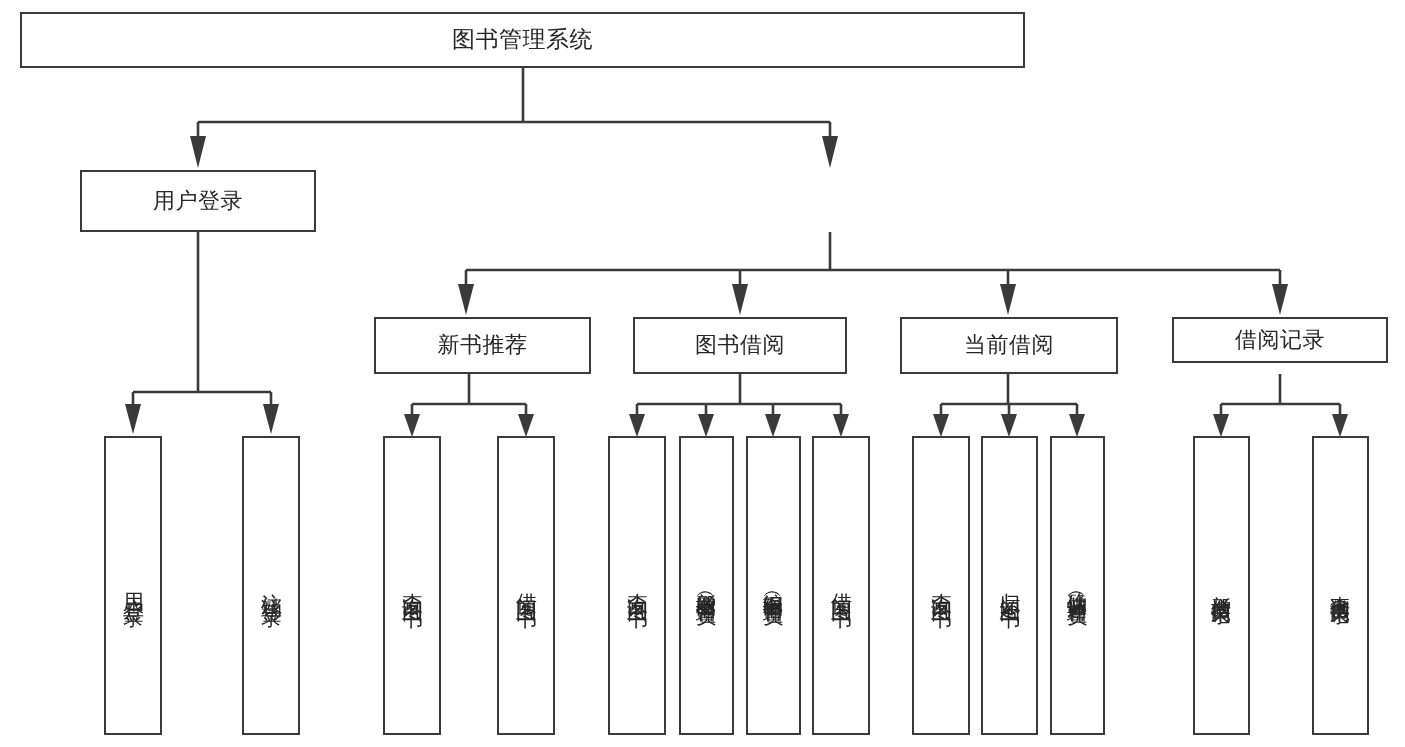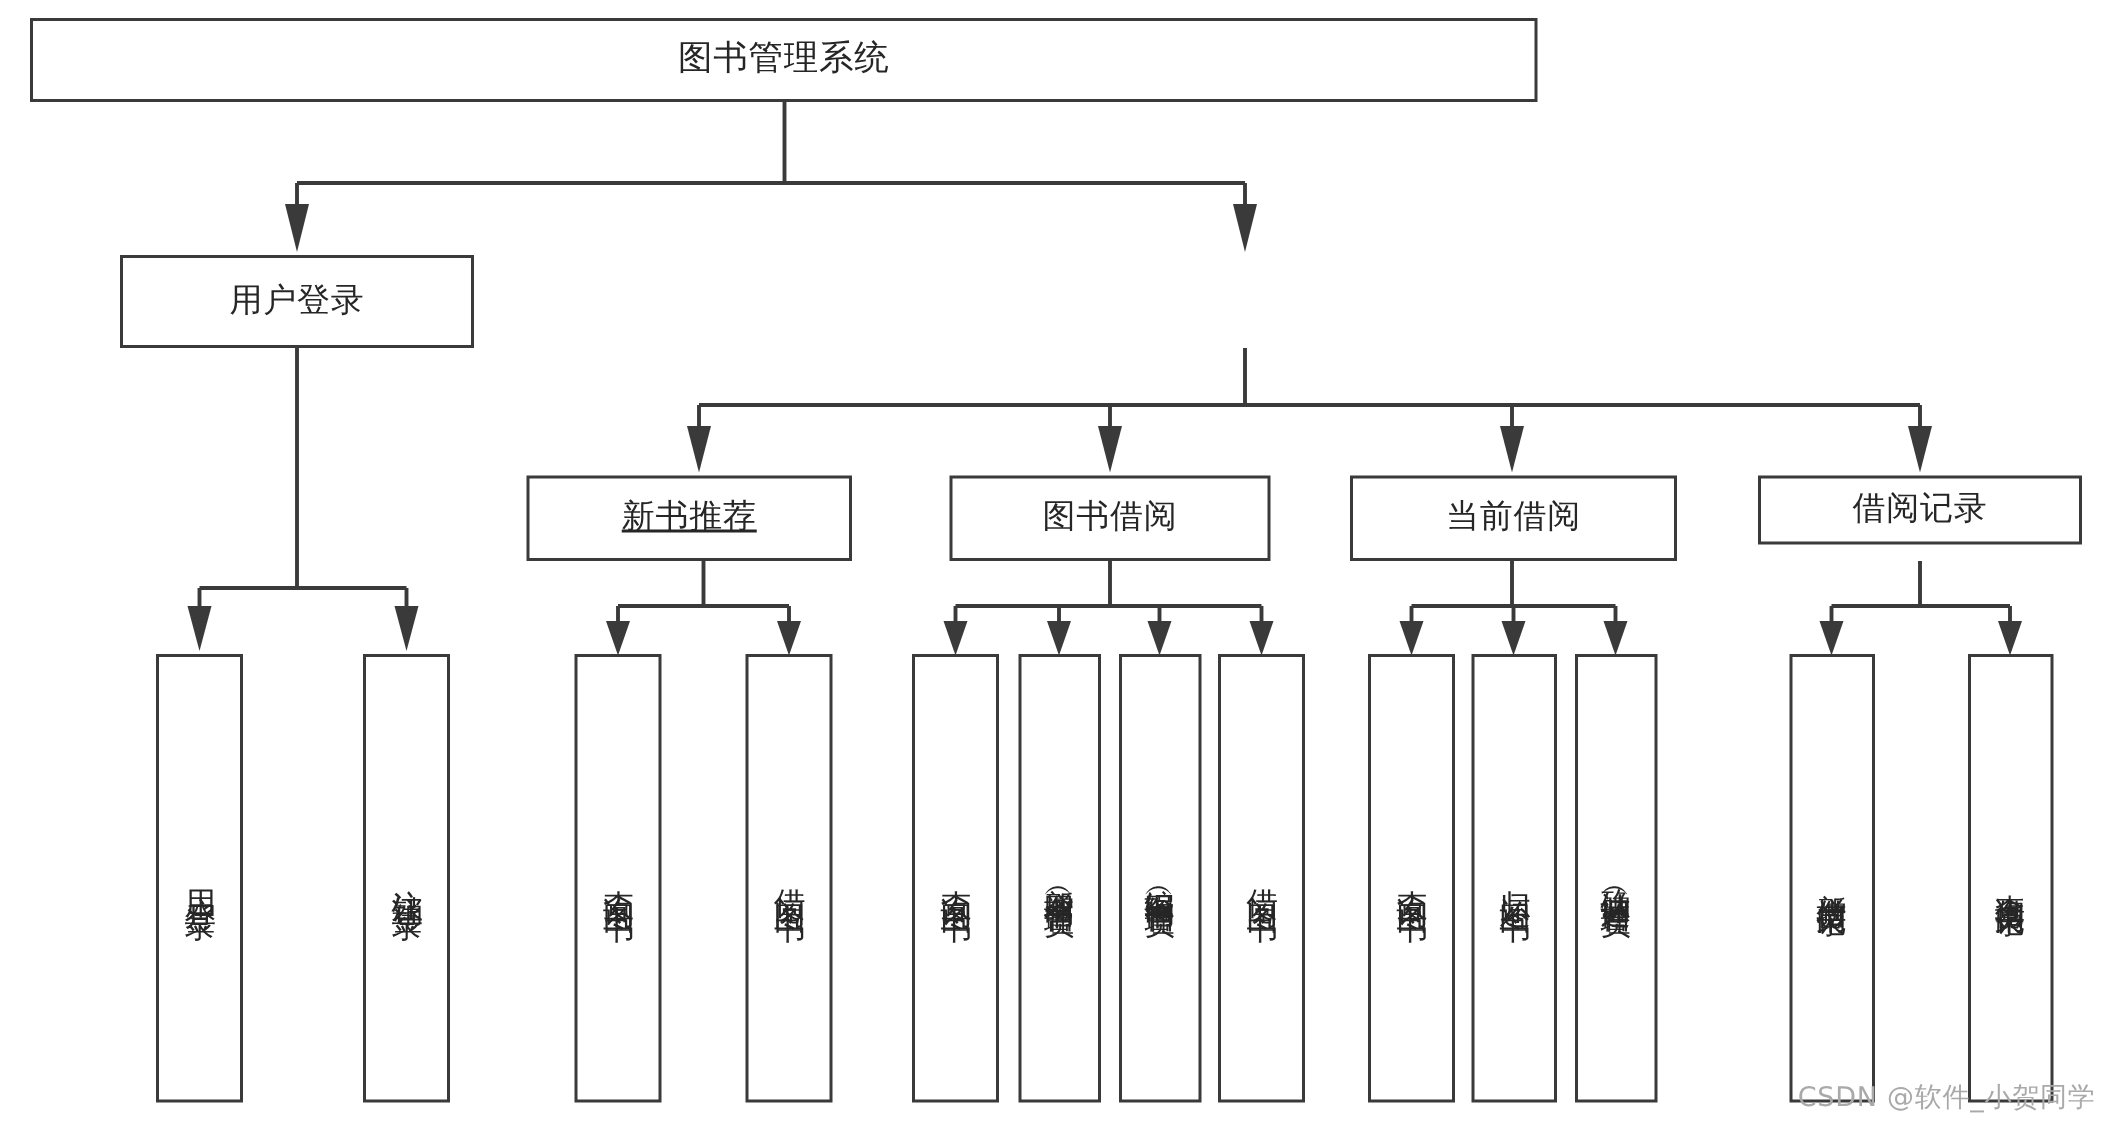--- a/index.html
+++ b/index.html
@@ -143,21 +143,21 @@
   </svg>
 
   <div class="node root" style="left:20px;top:12px;width:1005px;height:56px;">
     <span class="lbl">图书管理系统</span>
   </div>
 
   <div class="node lvl2" style="left:80px;top:170px;width:236px;height:62px;">
     <span class="lbl">用户登录</span>
   </div>
 
-  <div class="node lvl3" style="left:351px;top:317px;width:217px;height:57px;text-decoration:underline;">
+  <div class="node lvl3" style="left:374px;top:317px;width:217px;height:57px;">
     <span class="lbl">新书推荐</span>
   </div>
   <div class="node lvl3" style="left:633px;top:317px;width:214px;height:57px;">
     <span class="lbl">图书借阅</span>
   </div>
   <div class="node lvl3" style="left:900px;top:317px;width:218px;height:57px;">
     <span class="lbl">当前借阅</span>
   </div>
   <div class="node lvl3" style="left:1172px;top:317px;width:216px;height:46px;">
     <span class="lbl">借阅记录</span>
@@ -200,15 +200,14 @@
     <span class="lbl">确认归还（管理员）</span>
   </div>
 
   <div class="node leaf tight" style="left:1193px;top:436px;width:57px;height:299px;">
     <span class="lbl">新增借阅记录</span>
   </div>
   <div class="node leaf tight" style="left:1312px;top:436px;width:57px;height:299px;">
     <span class="lbl">查询借阅记录</span>
   </div>
 
-  <div class="watermark">CSDN @软件_小贺同学</div>
 
 </div>
 
 </body></html>

